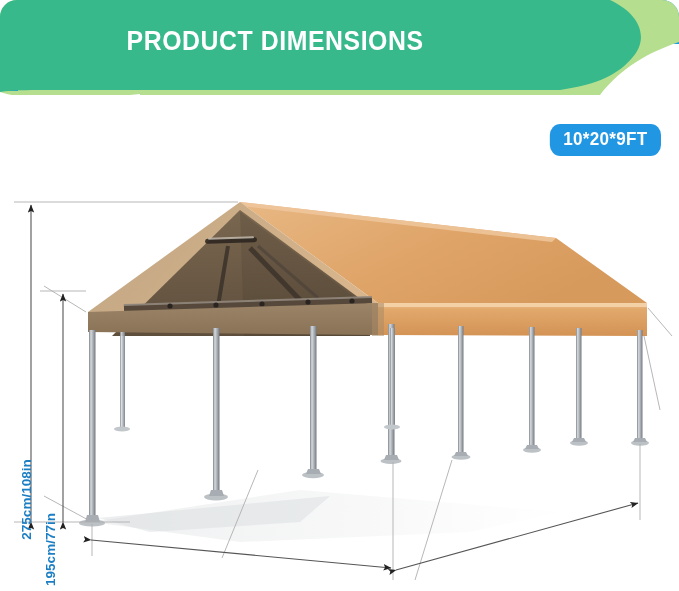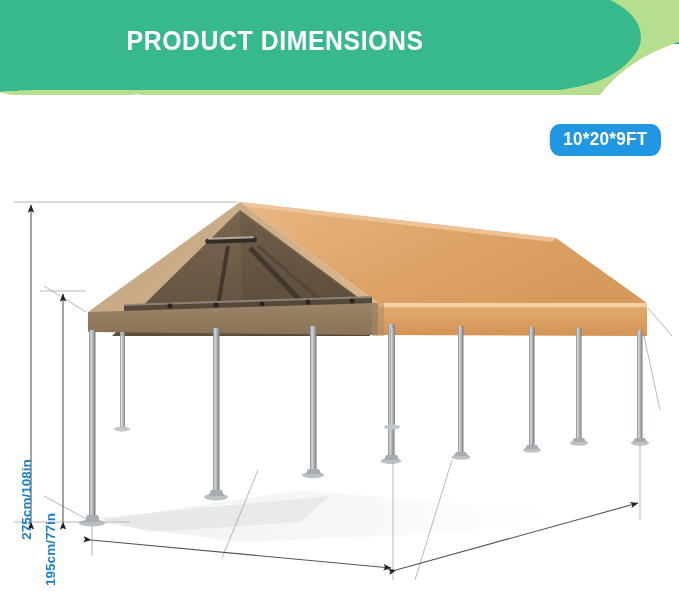--- a/index.html
+++ b/index.html
@@ -9,20 +9,21 @@
   }
   body {
     font-family: "Liberation Sans", sans-serif;
   }
   #page {
     position: relative;
     width: 679px;
     height: 591px;
     overflow: hidden;
     background: #ffffff;
+    border-radius: 17px;
   }
   
   #header-banner {
     position: absolute;
     left: 0;
     top: 0;
     width: 679px;
     height: 112px;
   }
   #header-banner svg {

